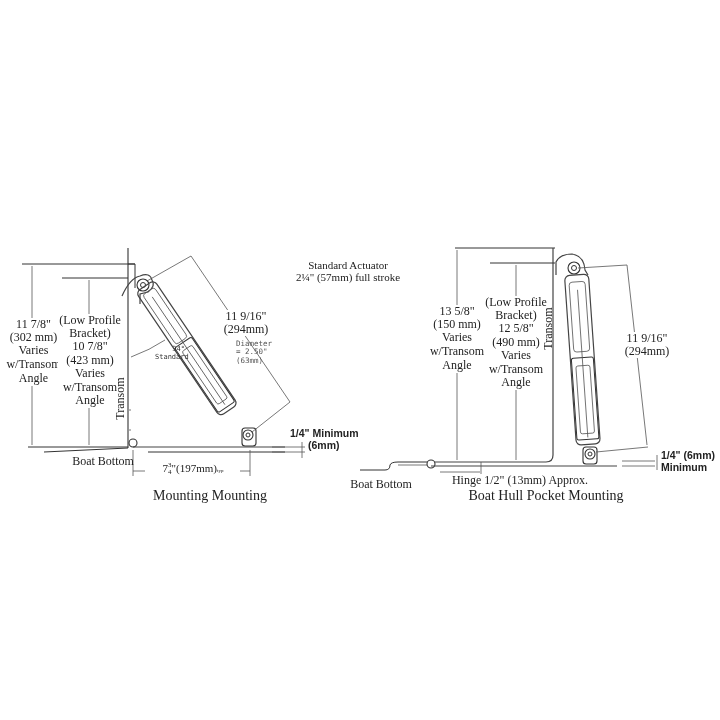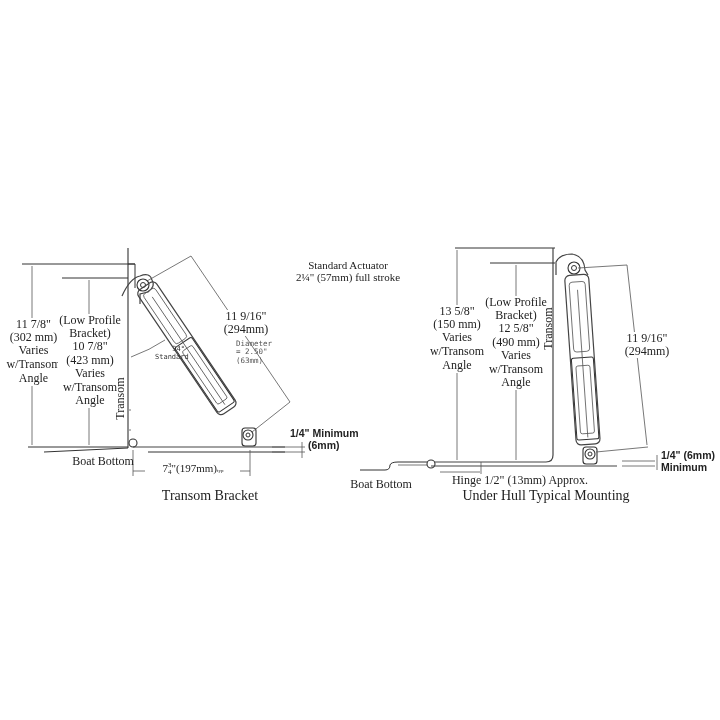--- a/index.html
+++ b/index.html
@@ -160,21 +160,21 @@
   <div>= 2.50"</div>
   <div>(63mm)</div>
 </div>
 <div class="txt big" style="left:146px; top:462px; width:94px; font-size:11px;">
   <span>7</span><span style="display:inline-block; font-size:7px; line-height:7px; vertical-align:middle; text-align:center;"><span style="display:block;">3</span><span style="display:block;">4</span></span><span>"(197mm)</span><span style="font-size:5px;">typ</span>
 </div>
 <div class="txt sans-b" style="left:290px; top:428px; width:80px;">
   <div>1/4" Minimum</div>
   <div style="padding-left:18px;">(6mm)</div>
 </div>
-<div class="txt cap" style="left:140px; top:488px; width:140px;">Transom Bracket</div>
+<div class="txt cap" style="left:140px; top:488px; width:140px;">Mounting Mounting</div>
 
 <div class="txt big" style="left:426px; top:305px; width:62px; background:#fff;">
   <div>13 5/8"</div>
   <div>(150 mm)</div>
   <div class="small">Varies</div>
   <div class="small">w/Transom</div>
   <div class="small">Angle</div>
 </div>
 <div class="txt big" style="left:484px; top:296px; width:64px; background:#fff;">
   <div>(Low Profile</div>
@@ -189,13 +189,13 @@
 <div class="txt big" style="left:622px; top:332px; width:50px; background:#fff;">
   <div>11 9/16"</div>
   <div>(294mm)</div>
 </div>
 <div class="txt big" style="left:346px; top:478px; width:70px;">Boat Bottom</div>
 <div class="txt big" style="left:450px; top:474px; width:140px;">Hinge 1/2" (13mm) Approx.</div>
 <div class="txt sans-b" style="left:661px; top:450px; width:60px;">
   <div>1/4" (6mm)</div>
   <div>Minimum</div>
 </div>
-<div class="txt cap" style="left:456px; top:488px; width:180px;">Under Hull Typical Mounting</div>
+<div class="txt cap" style="left:456px; top:488px; width:180px;">Boat Hull Pocket Mounting</div>
 
 </body></html>

